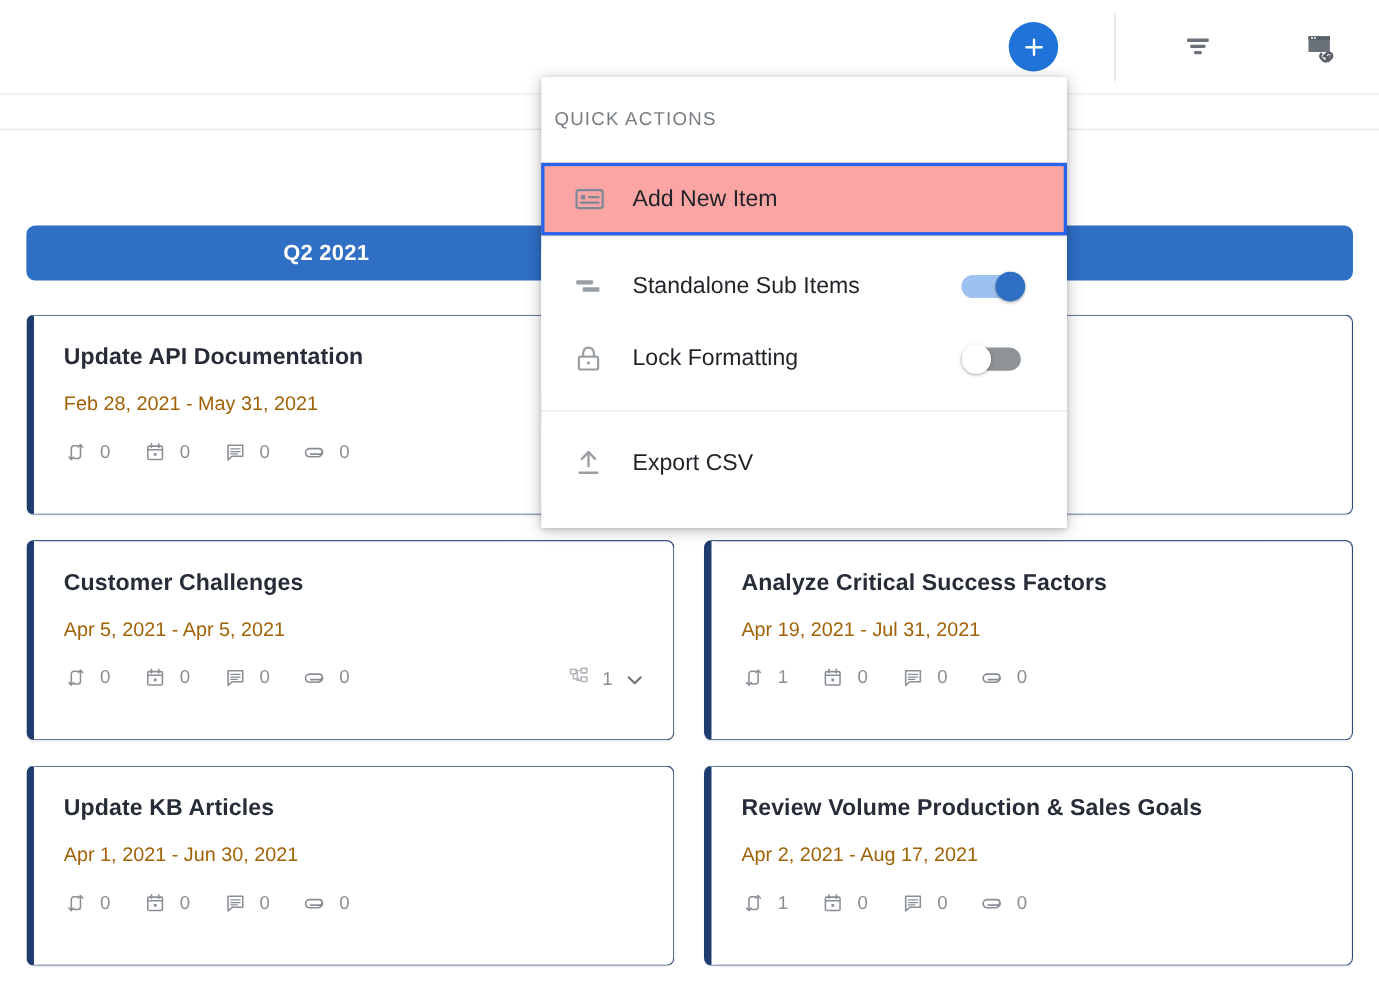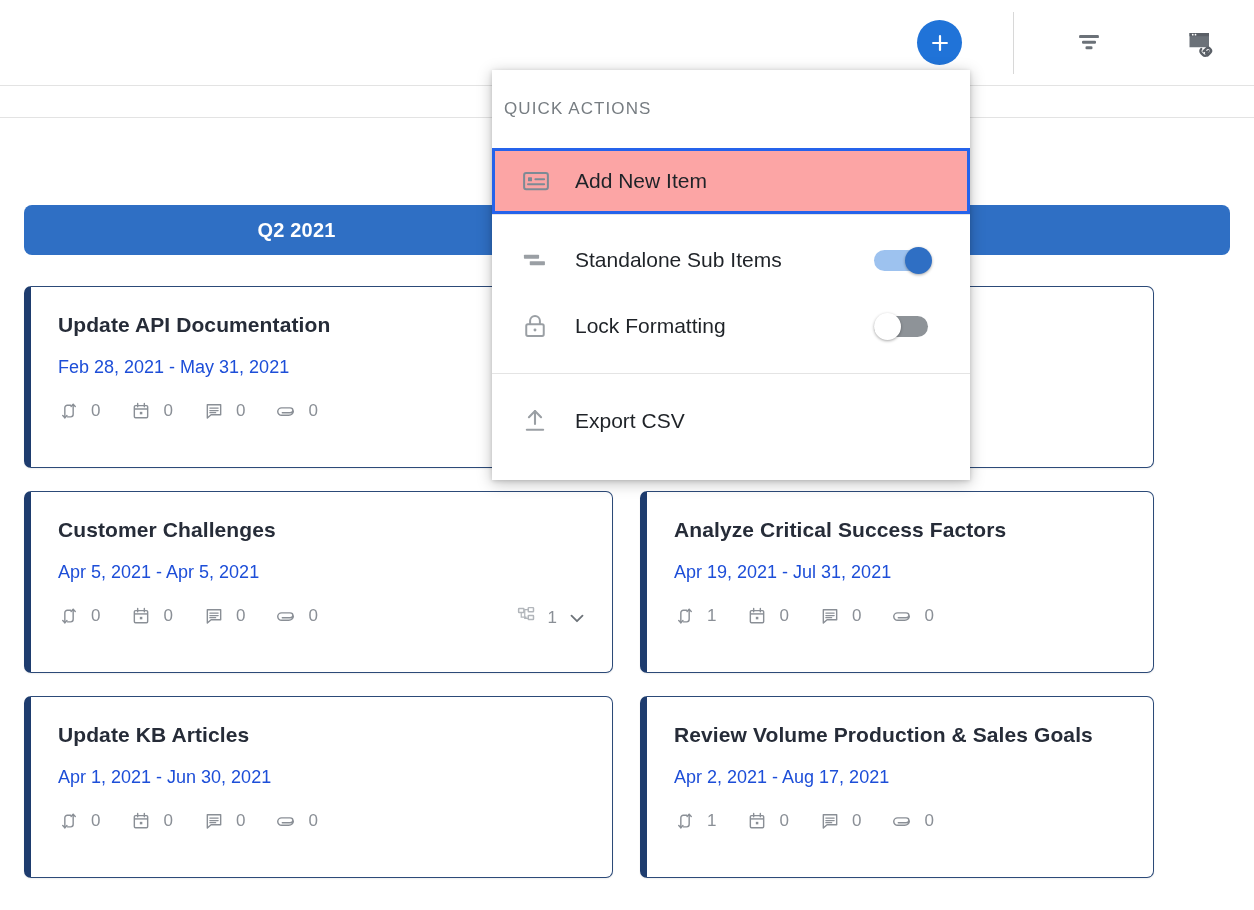--- a/index.html
+++ b/index.html
@@ -126,36 +126,36 @@
     top: 0;
     height: 182px;
     background: #ffffff;
     border: 1px solid #2c4a78;
     border-left: 7px solid #1e3c6e;
     border-radius: 7px;
     box-shadow: 0 1px 2px rgba(0,0,0,0.07);
     overflow: hidden;
   }
   .card.col-left  { left: 24px;  width: 589px; }
-  .card.col-right { left: 640px; width: 514px; text-decoration: underline; }
+  .card.col-right { left: 640px; width: 590px; text-decoration: underline; }
 
   .card-title {
     position: absolute;
     left: 27px; top: 26px;
     font-size: 21px;
     font-weight: bold;
     color: #262c38;
     letter-spacing: 0.1px;
     white-space: nowrap;
   }
   .card-dates {
     position: absolute;
     left: 27px; top: 70px;
     font-size: 18px;
-    color: #1d4ed8;
+    color: #a16207;
     white-space: nowrap;
   }
   .card-meta {
     position: absolute;
     left: 27px; top: 113px;
     display: flex;
     align-items: center;
     gap: 0;
   }
   .meta-item {

